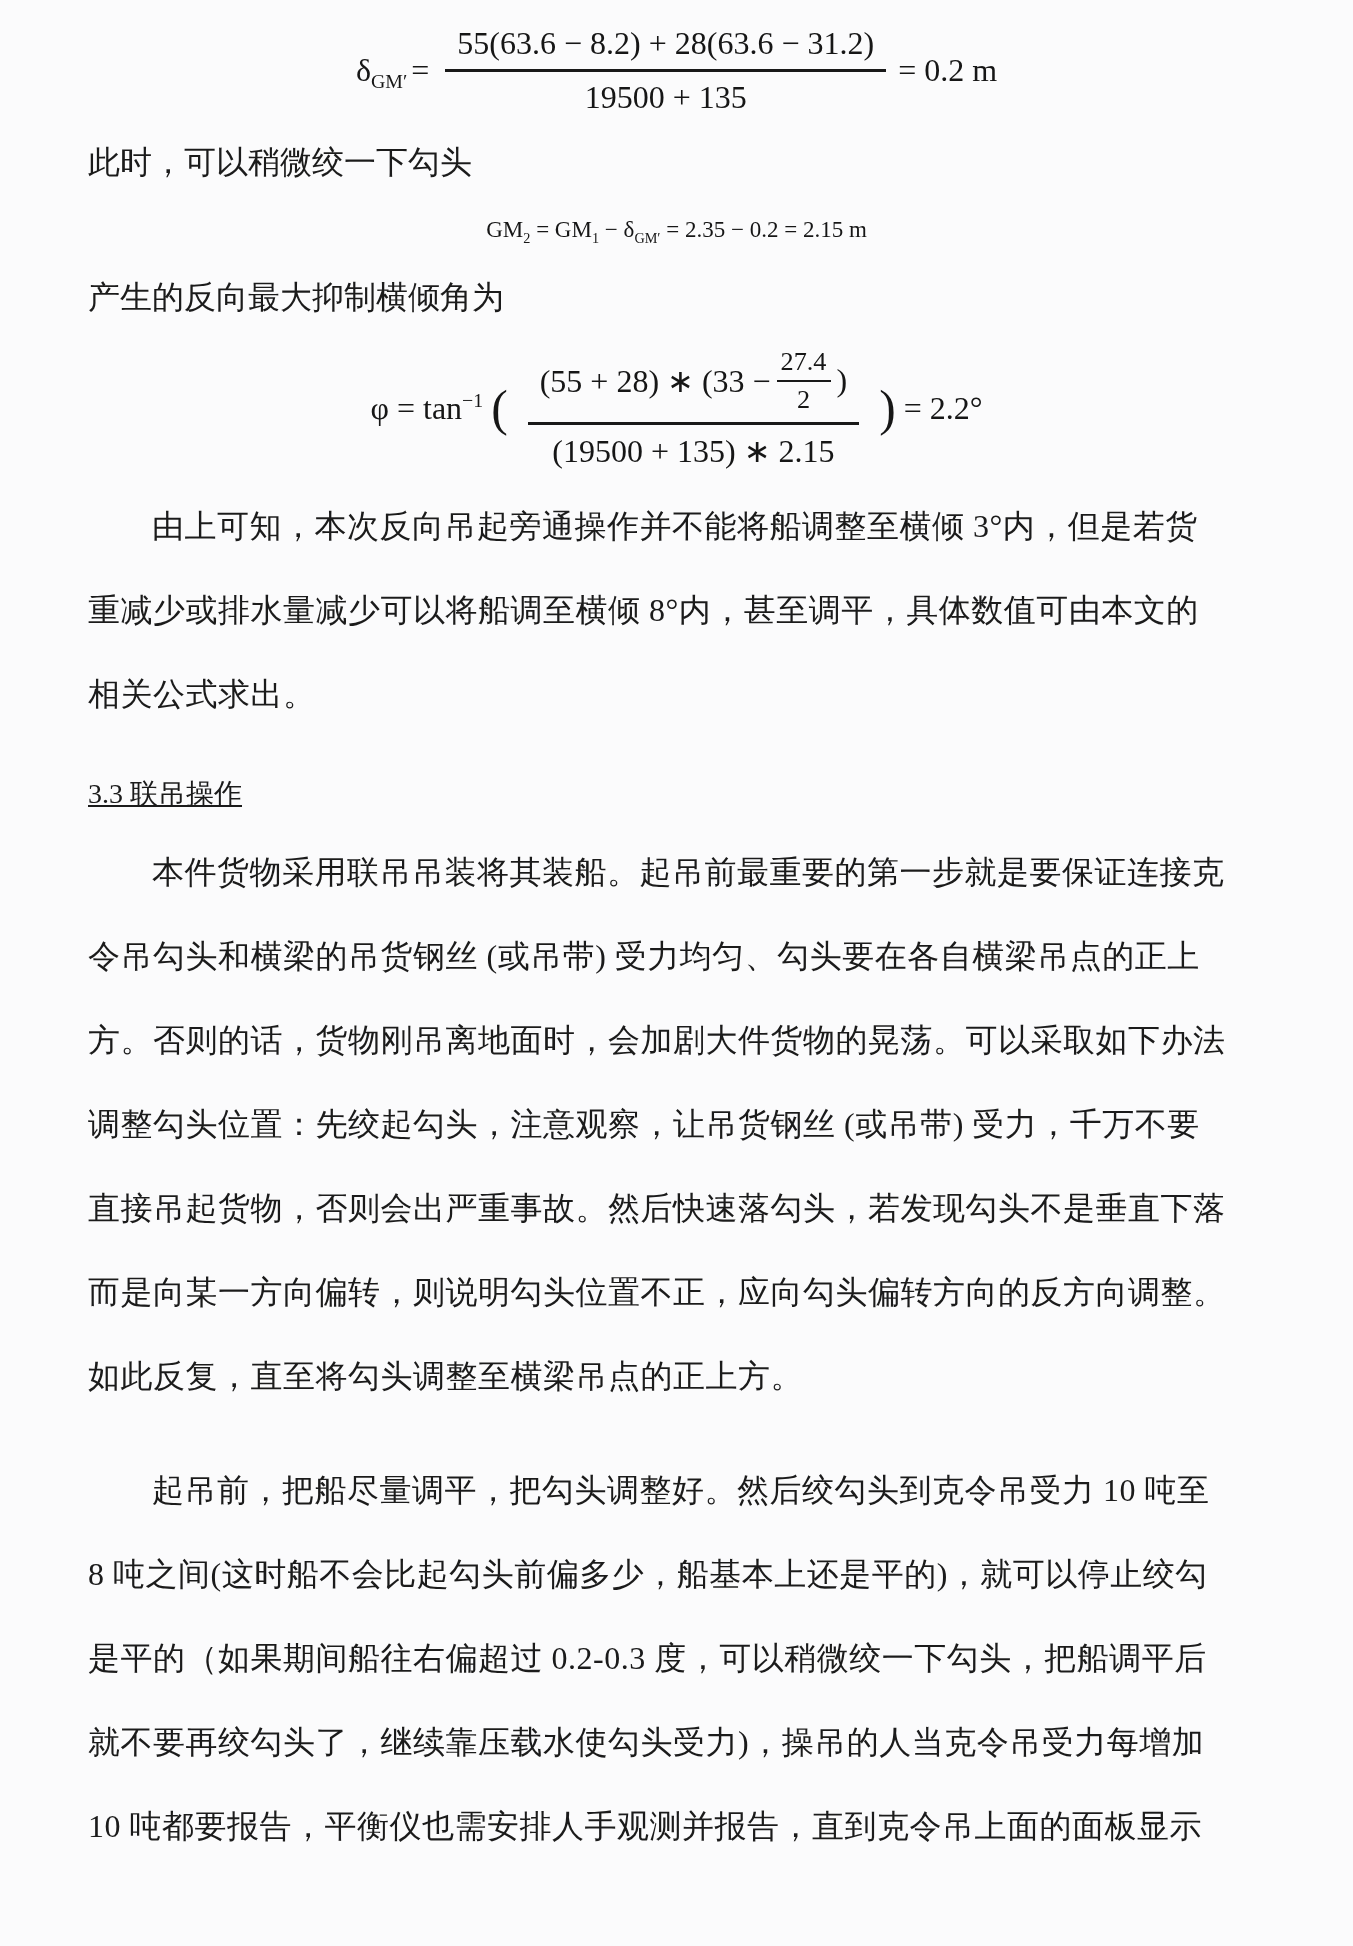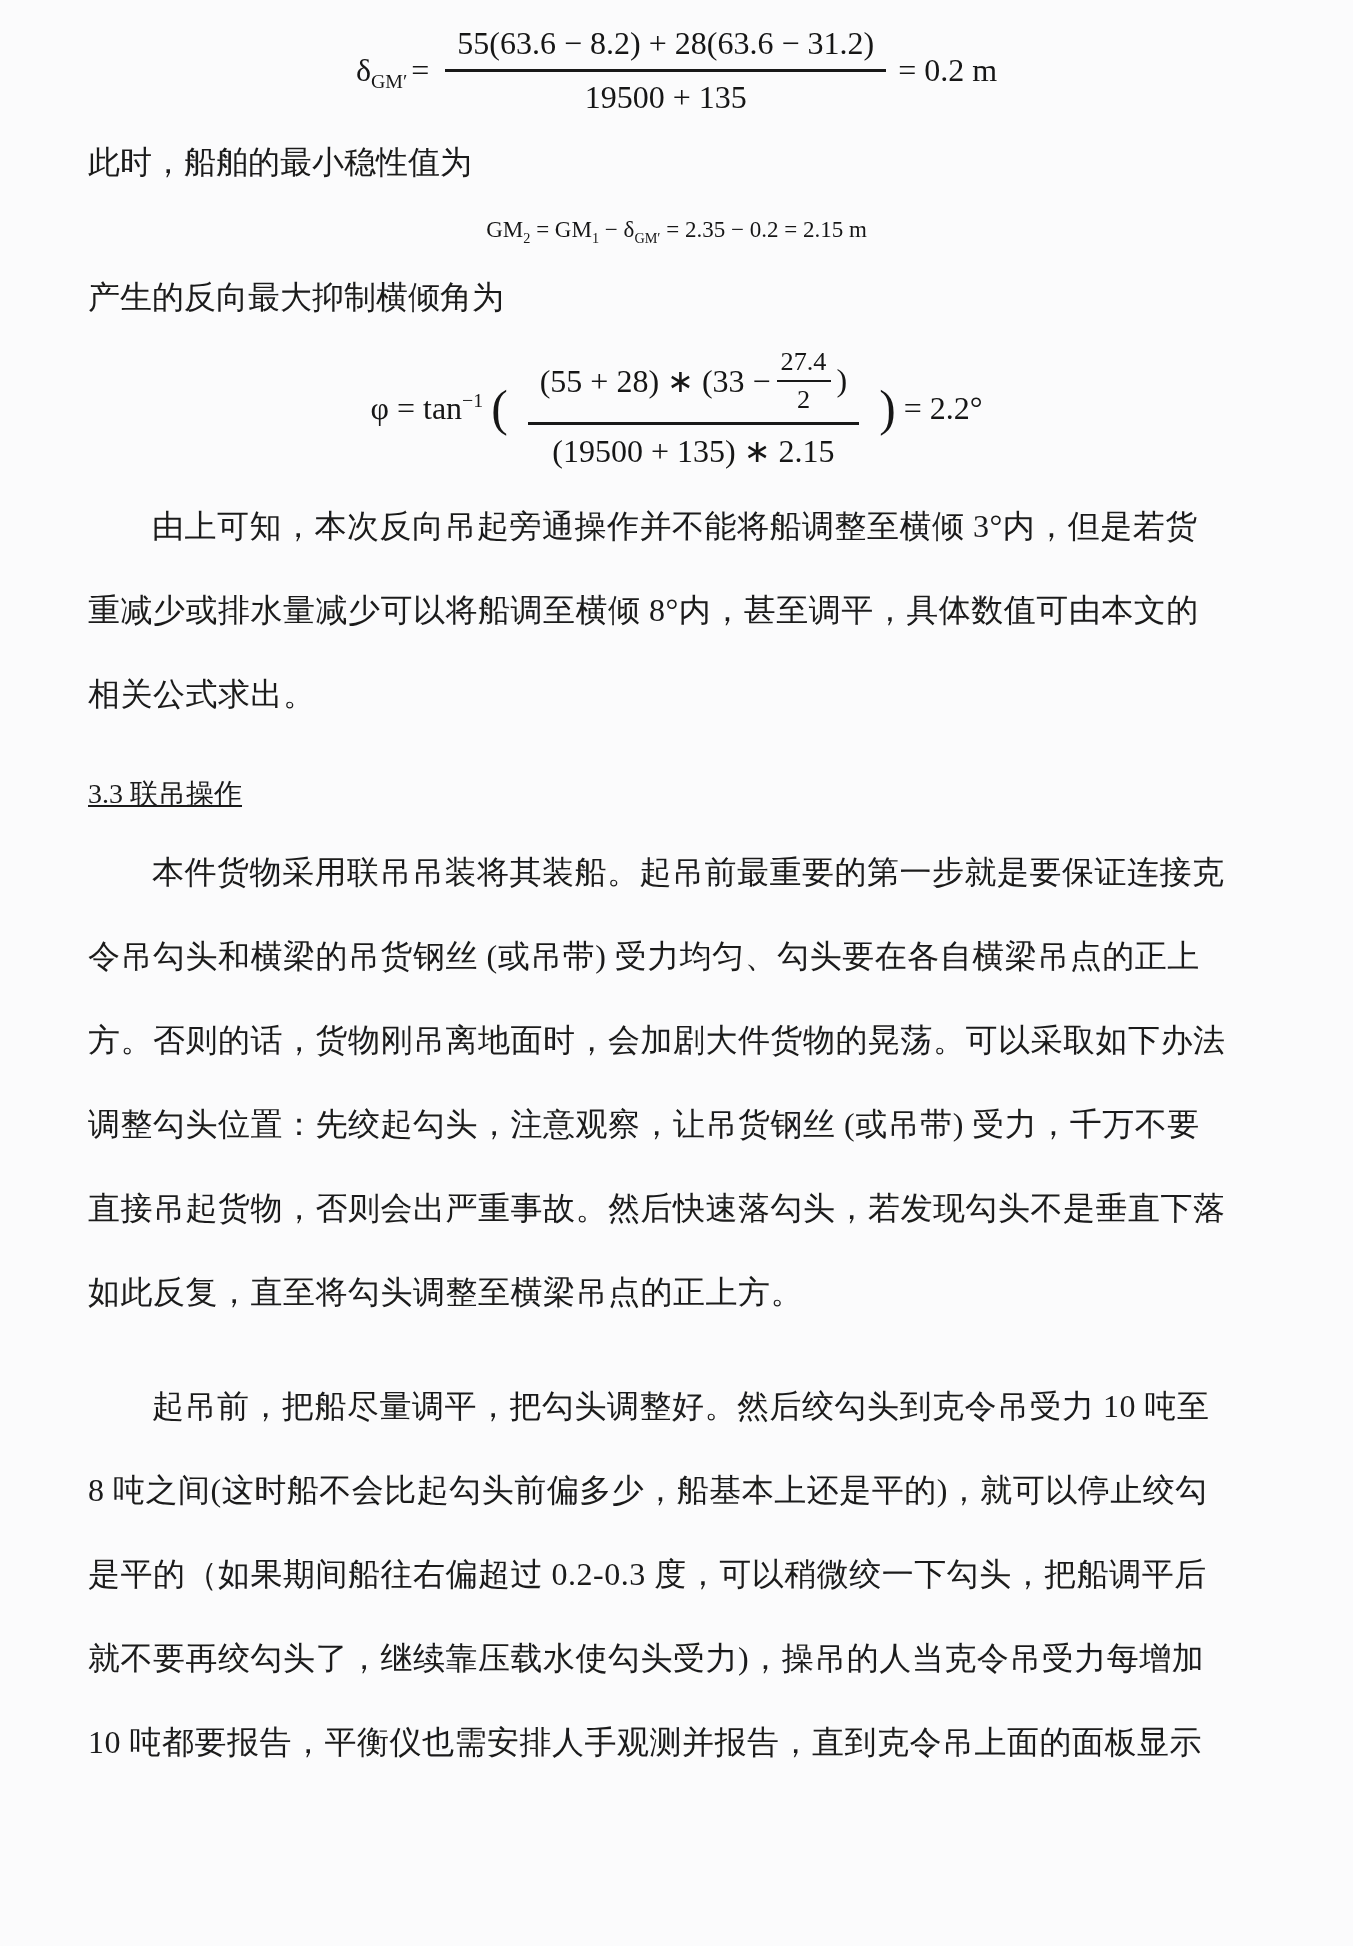--- a/index.html
+++ b/index.html
@@ -68,21 +68,21 @@
   <div class="formula f1">
     <span><span>δ</span><sub>GM′</sub></span>
     <span class="eq">=</span>
     <span class="frac">
       <span class="num">55(63.6 − 8.2) + 28(63.6 − 31.2)</span>
       <span class="den">19500 + 135</span>
     </span>
     <span class="result">= 0.2 m</span>
   </div>
 
-  <div class="lineA">此时，船舶的最小稳性值为</div>
+  <div class="lineA">此时，可以稍微绞一下勾头</div>
 
   <div class="formula f2">
     <span><span>GM</span><sub>2</sub><span> = GM</span><sub>1</sub><span> − δ</span><sub>GM′</sub><span> = 2.35 − 0.2 = 2.15 m</span></span>
   </div>
 
   <div class="lineB">产生的反向最大抑制横倾角为</div>
 
   <div class="formula f3">
     <span><span>φ = tan</span><sup>−1</sup></span>
     <span class="bigp">(</span>
@@ -108,20 +108,21 @@
   </div>
 
   <div class="heading">3.3 联吊操作</div>
 
   <div>
     <div class="bodyline indent">本件货物采用联吊吊装将其装船。起吊前最重要的第一步就是要保证连接克</div>
     <div class="bodyline">令吊勾头和横梁的吊货钢丝 (或吊带) 受力均匀、勾头要在各自横梁吊点的正上</div>
     <div class="bodyline">方。否则的话，货物刚吊离地面时，会加剧大件货物的晃荡。可以采取如下办法</div>
     <div class="bodyline">调整勾头位置：先绞起勾头，注意观察，让吊货钢丝 (或吊带) 受力，千万不要</div>
     <div class="bodyline">直接吊起货物，否则会出严重事故。然后快速落勾头，若发现勾头不是垂直下落</div>
+    <div class="bodyline">而是向某一方向偏转，则说明勾头位置不正，应向勾头偏转方向的反方向调整。</div>
     <div class="bodyline">如此反复，直至将勾头调整至横梁吊点的正上方。</div>
   </div>
 
   <div class="gap-top">
     <div class="bodyline indent">起吊前，把船尽量调平，把勾头调整好。然后绞勾头到克令吊受力 10 吨至</div>
     <div class="bodyline">8 吨之间(这时船不会比起勾头前偏多少，船基本上还是平的)，就可以停止绞勾</div>
     <div class="bodyline">是平的（如果期间船往右偏超过 0.2-0.3 度，可以稍微绞一下勾头，把船调平后</div>
     <div class="bodyline">就不要再绞勾头了，继续靠压载水使勾头受力)，操吊的人当克令吊受力每增加</div>
     <div class="bodyline">10 吨都要报告，平衡仪也需安排人手观测并报告，直到克令吊上面的面板显示</div>
   </div>

